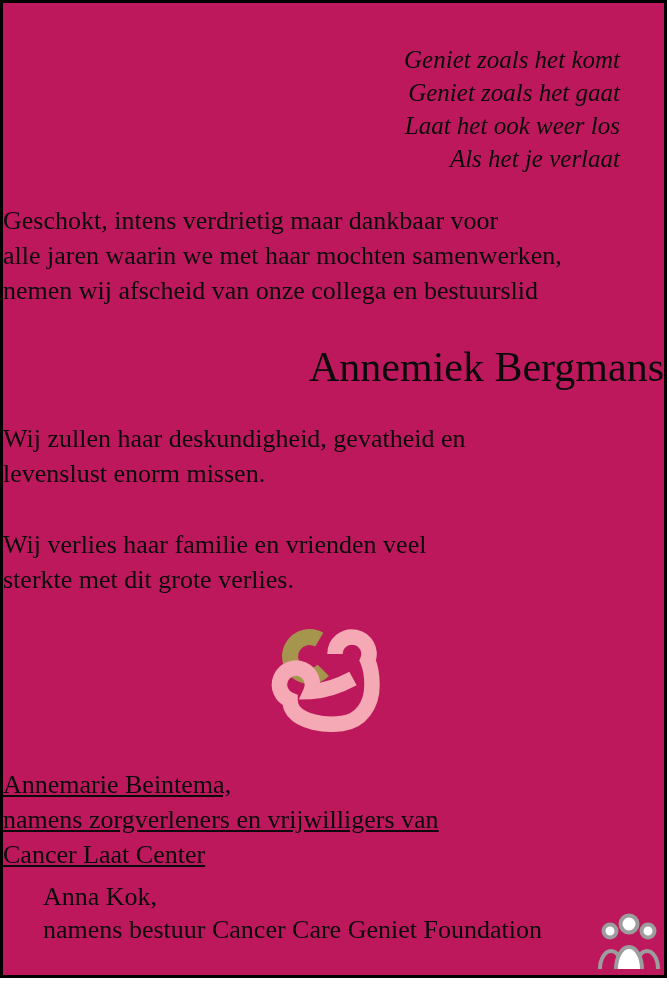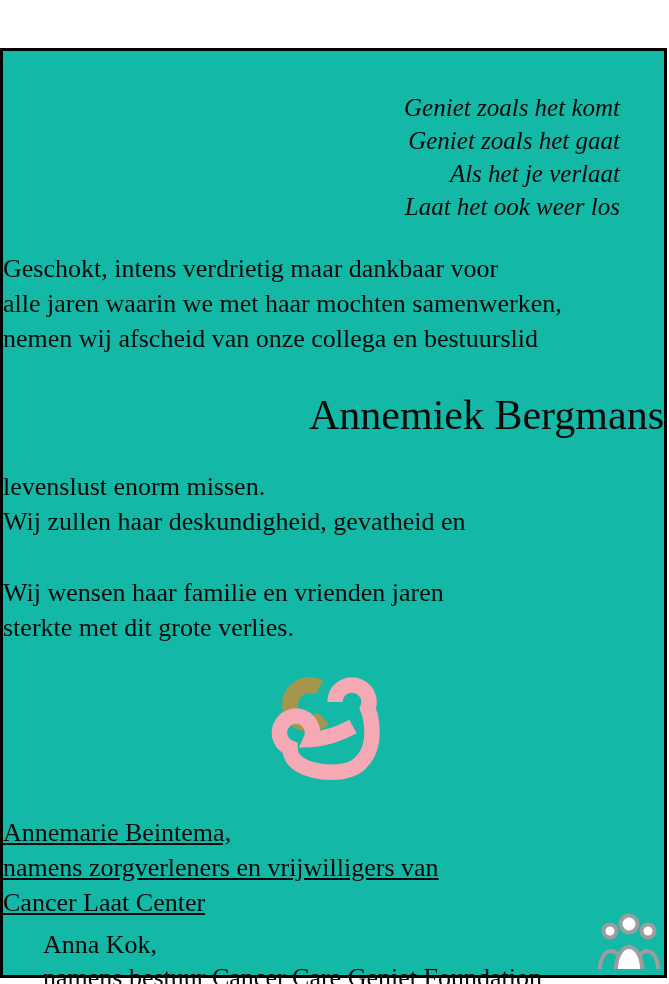--- a/index.html
+++ b/index.html
@@ -12,22 +12,21 @@
     height: 984px;
     position: relative;
     font-family: "Liberation Serif", serif;
     color: #0a0a0a;
     overflow: hidden;
   }
   .card {
     position: absolute;
     top: 0; left: 0; right: 2px; bottom: 6px;
     border: 3px solid #000000;
-    background: #14b8a6;
-    margin-top: 48px;
+    background: #be185d;
   }
   .poem {
     margin: 40px 44px 0 0;
     text-align: right;
     font-style: italic;
     font-size: 25px;
     line-height: 33px;
     white-space: nowrap;
   }
   .block {
@@ -58,39 +57,39 @@
   }
 </style>
 </head>
 <body>
 
 <div class="card">
 
   <div class="poem">
     <div>Geniet zoals het komt</div>
     <div>Geniet zoals het gaat</div>
+    <div>Laat het ook weer los</div>
     <div>Als het je verlaat</div>
-    <div>Laat het ook weer los</div>
   </div>
 
   <div class="block intro">
     <div>Geschokt, intens verdrietig maar dankbaar voor</div>
     <div>alle jaren waarin we met haar mochten samenwerken,</div>
     <div>nemen wij afscheid van onze collega en bestuurslid</div>
   </div>
 
   <div class="deceased-name">Annemiek Bergmans</div>
 
   <div class="block tribute">
+    <div>Wij zullen haar deskundigheid, gevatheid en</div>
     <div>levenslust enorm missen.</div>
-    <div>Wij zullen haar deskundigheid, gevatheid en</div>
   </div>
 
   <div class="block condolence">
-    <div>Wij wensen haar familie en vrienden jaren</div>
+    <div>Wij verlies haar familie en vrienden veel</div>
     <div>sterkte met dit grote verlies.</div>
   </div>
 
   <svg class="hearts-logo" width="160" height="160" viewBox="0 0 160 160" fill="none">
 
     <path d="M 65.3 40.6 A 19.5 19.5 0 1 0 69.3 71.3" stroke-width="16" stroke-linecap="butt" fill="none" stroke="#a6954d"></path>
 
     <path d="M 81 55
              A 17 17 0 1 1 113.7 61.5
              C 116.5 68, 118 76, 118 86

